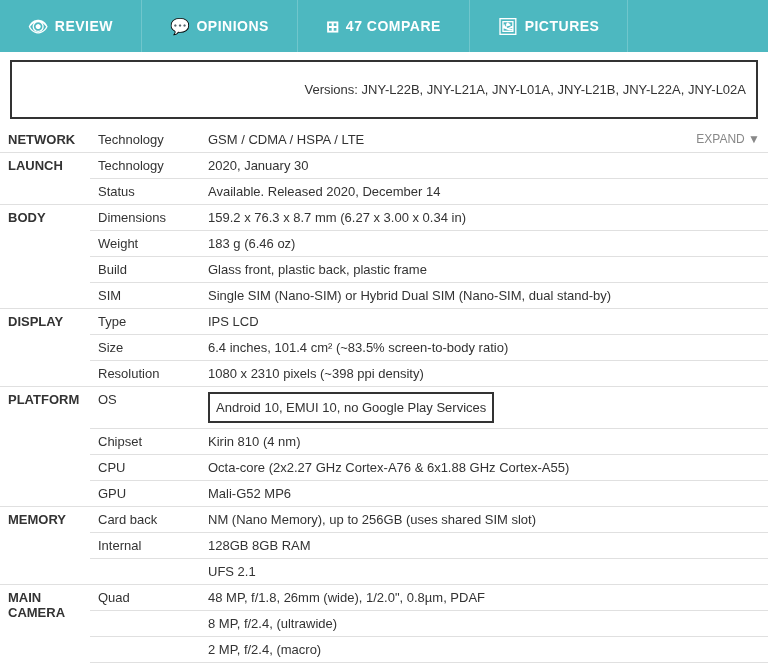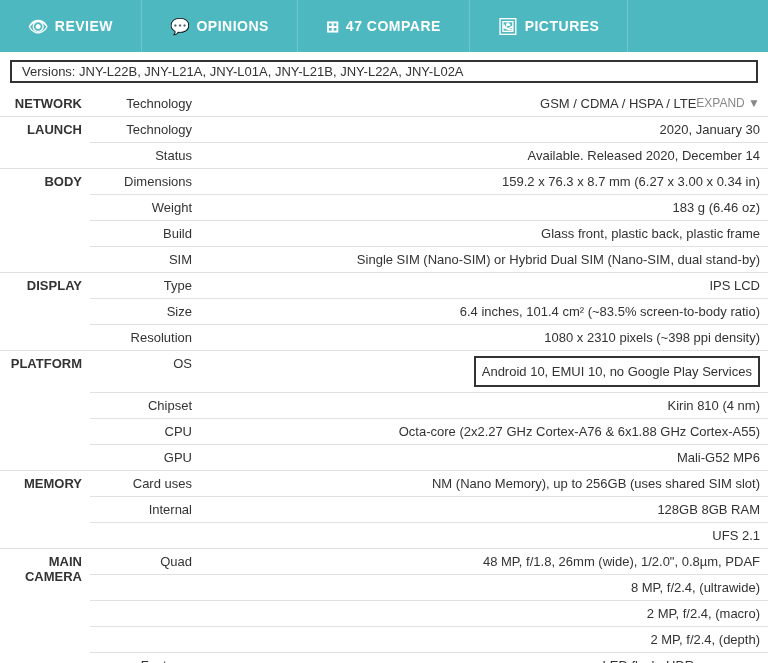--- a/index.html
+++ b/index.html
@@ -26,39 +26,39 @@
       text-transform: uppercase;
       border-right: 1px solid rgba(255,255,255,0.2);
     }
     .nav-item:first-child { border-left: none; }
     .nav-item .nav-icon { font-size: 16px; }
 
     
     .versions-bar {
       border: 2px solid #333;
       margin: 8px 10px;
-      padding: 2px 10px;
+      padding: 20px 10px;
       font-size: 13px;
       color: #333;
+      text-align: right;
     }
 
     
     .specs-table {
       width: 100%;
       border-collapse: collapse;
     }
     .specs-table tr {
       border-bottom: 1px solid #e0e0e0;
     }
     .specs-table td {
       padding: 5px 8px;
       vertical-align: top;
       color: #333;
       font-size: 13px;
-      text-align: right;
     }
     .col-category {
       width: 90px;
       font-weight: bold;
       color: #cc0000;
       text-transform: uppercase;
       font-size: 12px;
       padding-top: 8px;
       vertical-align: top;
     }
@@ -179,21 +179,21 @@
     <td class="col-label">CPU</td>
     <td class="col-value">Octa-core (2x2.27 GHz Cortex-A76 &amp; 6x1.88 GHz Cortex-A55)</td>
   </tr>
   <tr>
     <td class="col-label">GPU</td>
     <td class="col-value">Mali-G52 MP6</td>
   </tr>
 
   <tr>
     <td class="col-category" rowspan="3">MEMORY</td>
-    <td class="col-label">Card uses</td>
+    <td class="col-label">Card back</td>
     <td class="col-value">NM (Nano Memory), up to 256GB (uses shared SIM slot)</td>
   </tr>
   <tr>
     <td class="col-label">Internal</td>
     <td class="col-value">128GB 8GB RAM</td>
   </tr>
   <tr>
     <td class="col-label"></td>
     <td class="col-value">UFS 2.1</td>
   </tr>

